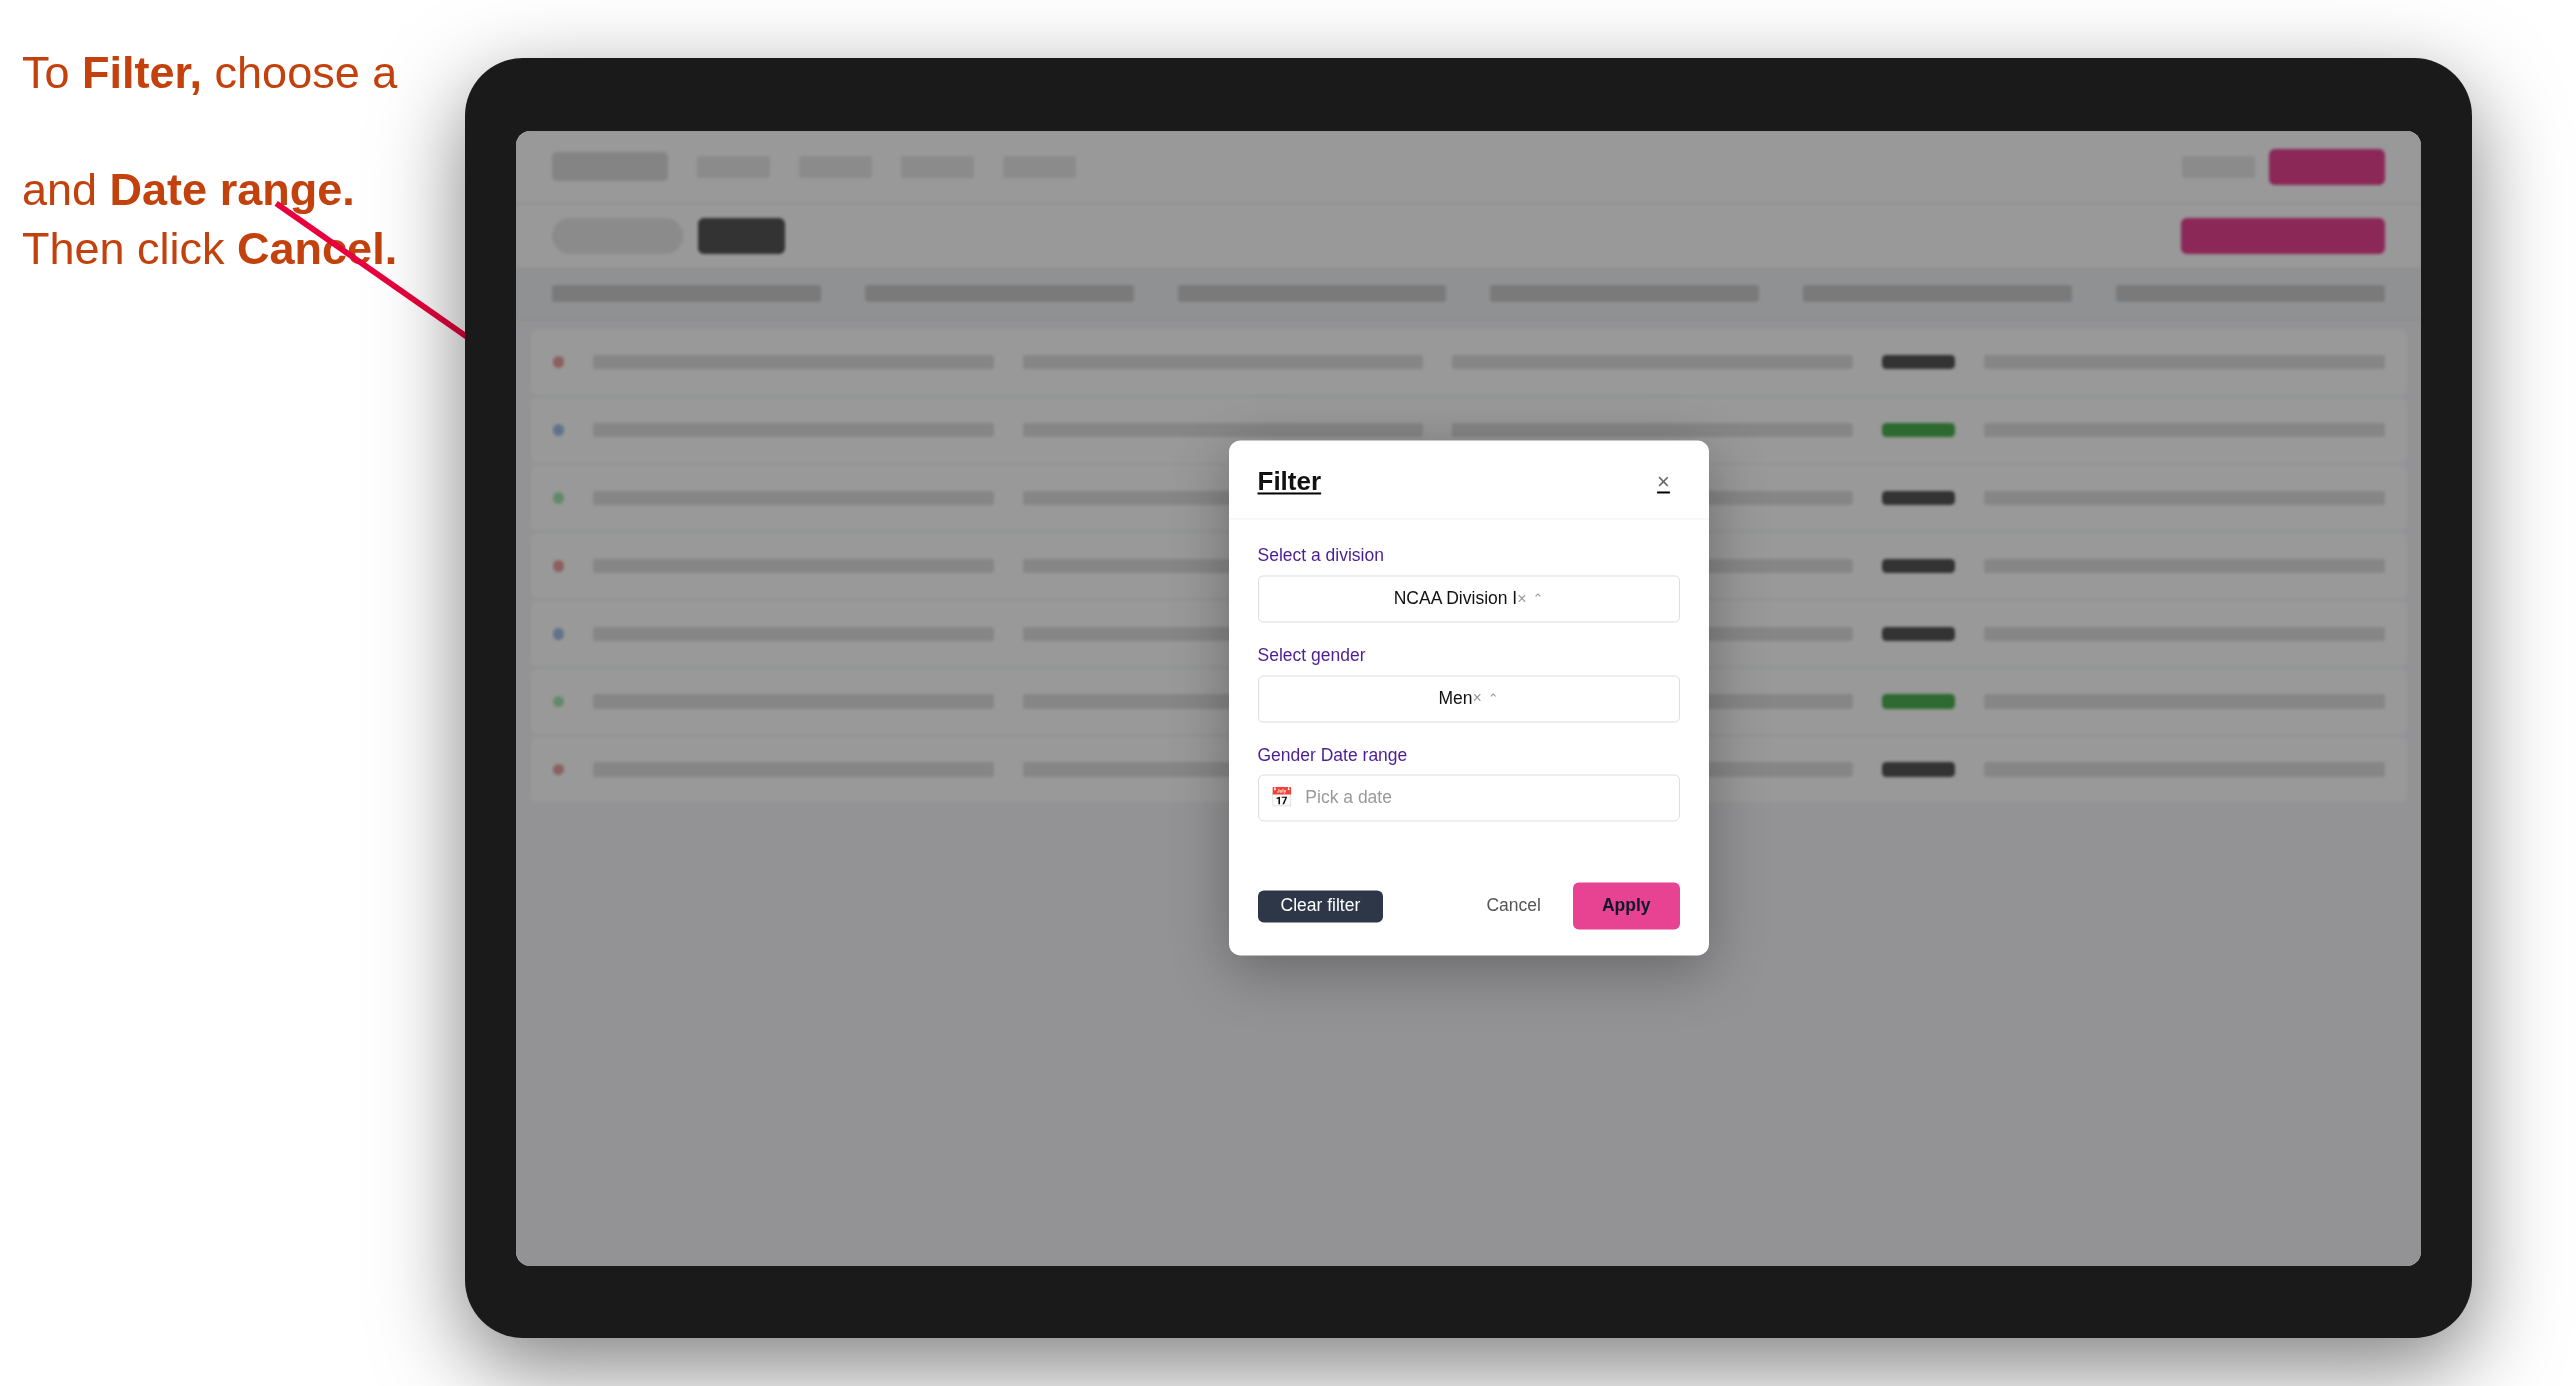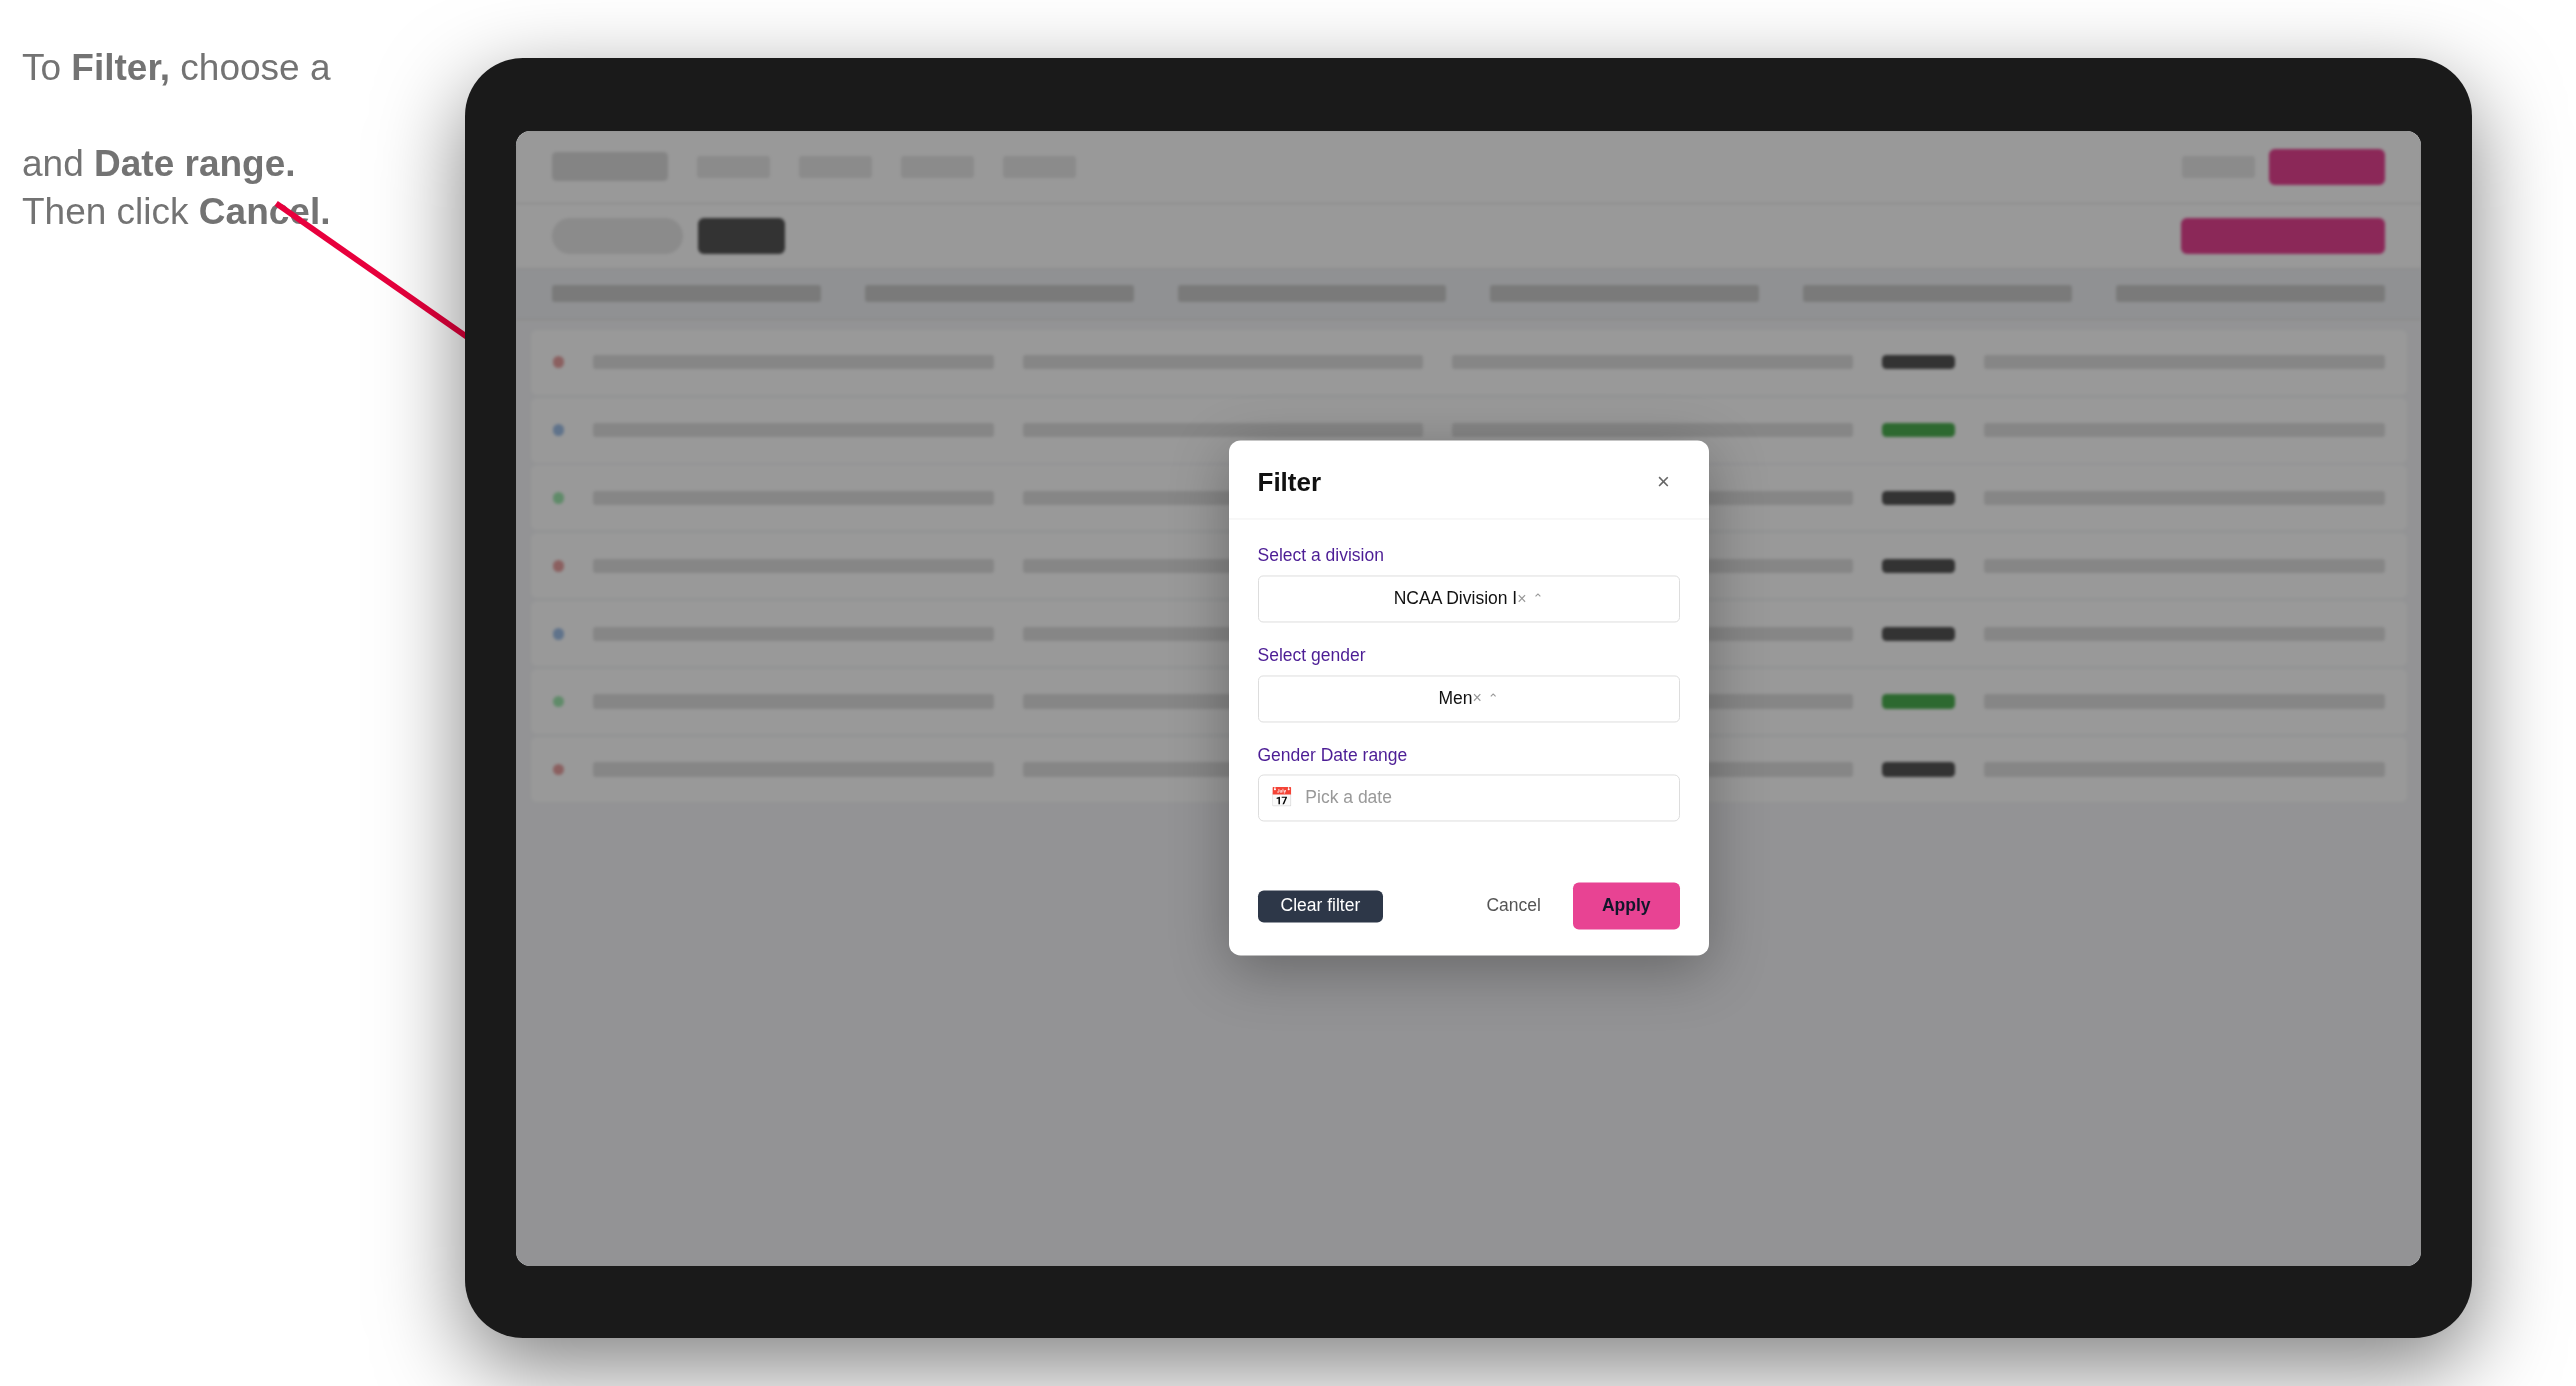--- a/index.html
+++ b/index.html
@@ -11,23 +11,23 @@
       position: relative;
       overflow: hidden;
     }
 
     
     .instruction-text {
       position: absolute;
       top: 44px;
       left: 22px;
       width: 422px;
-      font-size: 37px;
+      font-size: 45px;
       line-height: 1.3;
-      color: #737373;
+      color: #c2410c;
     }
     .instruction-text .bold { font-weight: 800; }
 
     
     .arrow-svg {
       position: absolute;
       top: 145px;
       left: 218px;
       width: 509px;
       height: 364px;
@@ -227,24 +227,25 @@
       width: 480px;
       background: #fff;
       border-radius: 11.6px;
       box-shadow: 0 14.5px 58px rgba(0,0,0,0.3);
       z-index: 20;
       padding: 0;
     }
 
     .modal-header {
       display: flex;
-      align-items: flex-end;
+      align-items: flex-start;
       justify-content: space-between;
       padding: 26px 29px 20.4px;
       border-bottom: 0.7px solid #f0f0f0;
+      text-decoration: underline;
     }
 
     .modal-title {
       font-size: 26px;
       font-weight: 600;
       color: #111;
     }
 
     .modal-close {
       width: 32px;

